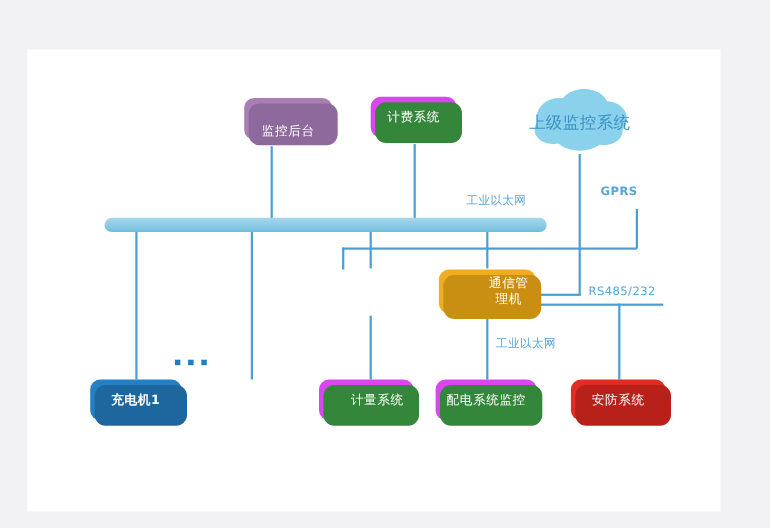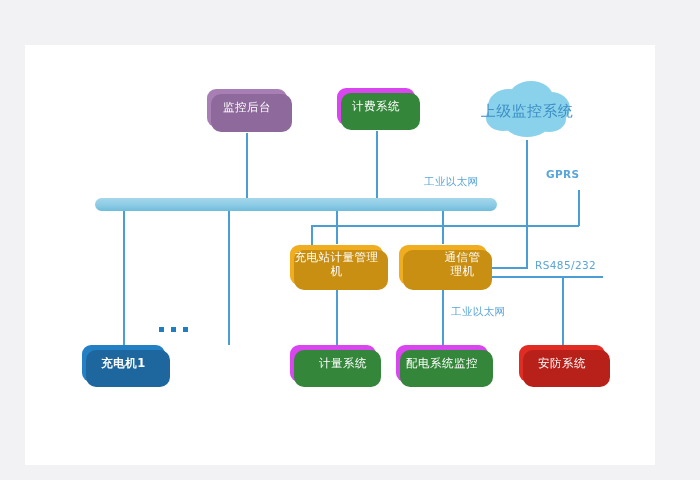--- a/index.html
+++ b/index.html
@@ -179,21 +179,21 @@
   <div class="link-label" style="left:449px; top:305px;">工业以太网</div>
 
   <div id="bus"></div>
 
   <div id="ellipsis">
     <i></i>
     <i></i>
     <i></i>
   </div>
 
-  <div class="node n-purple" style="left:207px; top:89px; width:80px; height:38px;">
+  <div class="node n-purple" style="left:222px; top:89px; width:80px; height:38px;align-items:flex-end;">
     <span class="lbl">监控后台</span>
   </div>
 
   <div class="node n-green" style="left:337px; top:88px; width:78px; height:37px;">
     <span class="lbl">计费系统</span>
   </div>
 
   <div class="cloud" style="left:479px; top:80px;">
     <svg width="96" height="62" viewBox="0 0 96 62">
       <g fill="#8ad2ec">
@@ -201,23 +201,20 @@
         <ellipse cx="52" cy="17" rx="22" ry="16"></ellipse>
         <ellipse cx="72" cy="28" rx="19" ry="16"></ellipse>
         <ellipse cx="24" cy="38" rx="17" ry="13"></ellipse>
         <ellipse cx="48" cy="41" rx="24" ry="16"></ellipse>
         <ellipse cx="70" cy="39" rx="17" ry="13"></ellipse>
       </g>
     </svg>
     <span class="lbl">上级监控系统</span>
   </div>
 
-  <div class="node n-orange" style="left:290px; top:245px; width:93px; height:40px;">
-    <span class="lbl">充电站计量管理机</span>
-  </div>
 
   <div class="node n-orange" style="left:399px; top:245px; width:88px; height:40px;padding-left:39px;">
     <span class="lbl">通信管理机</span>
   </div>
 
   <div class="node n-blue" style="left:82px; top:345px; width:83px; height:37px;font-weight:bold;">
     <span class="lbl">充电机1</span>
   </div>
 
 

